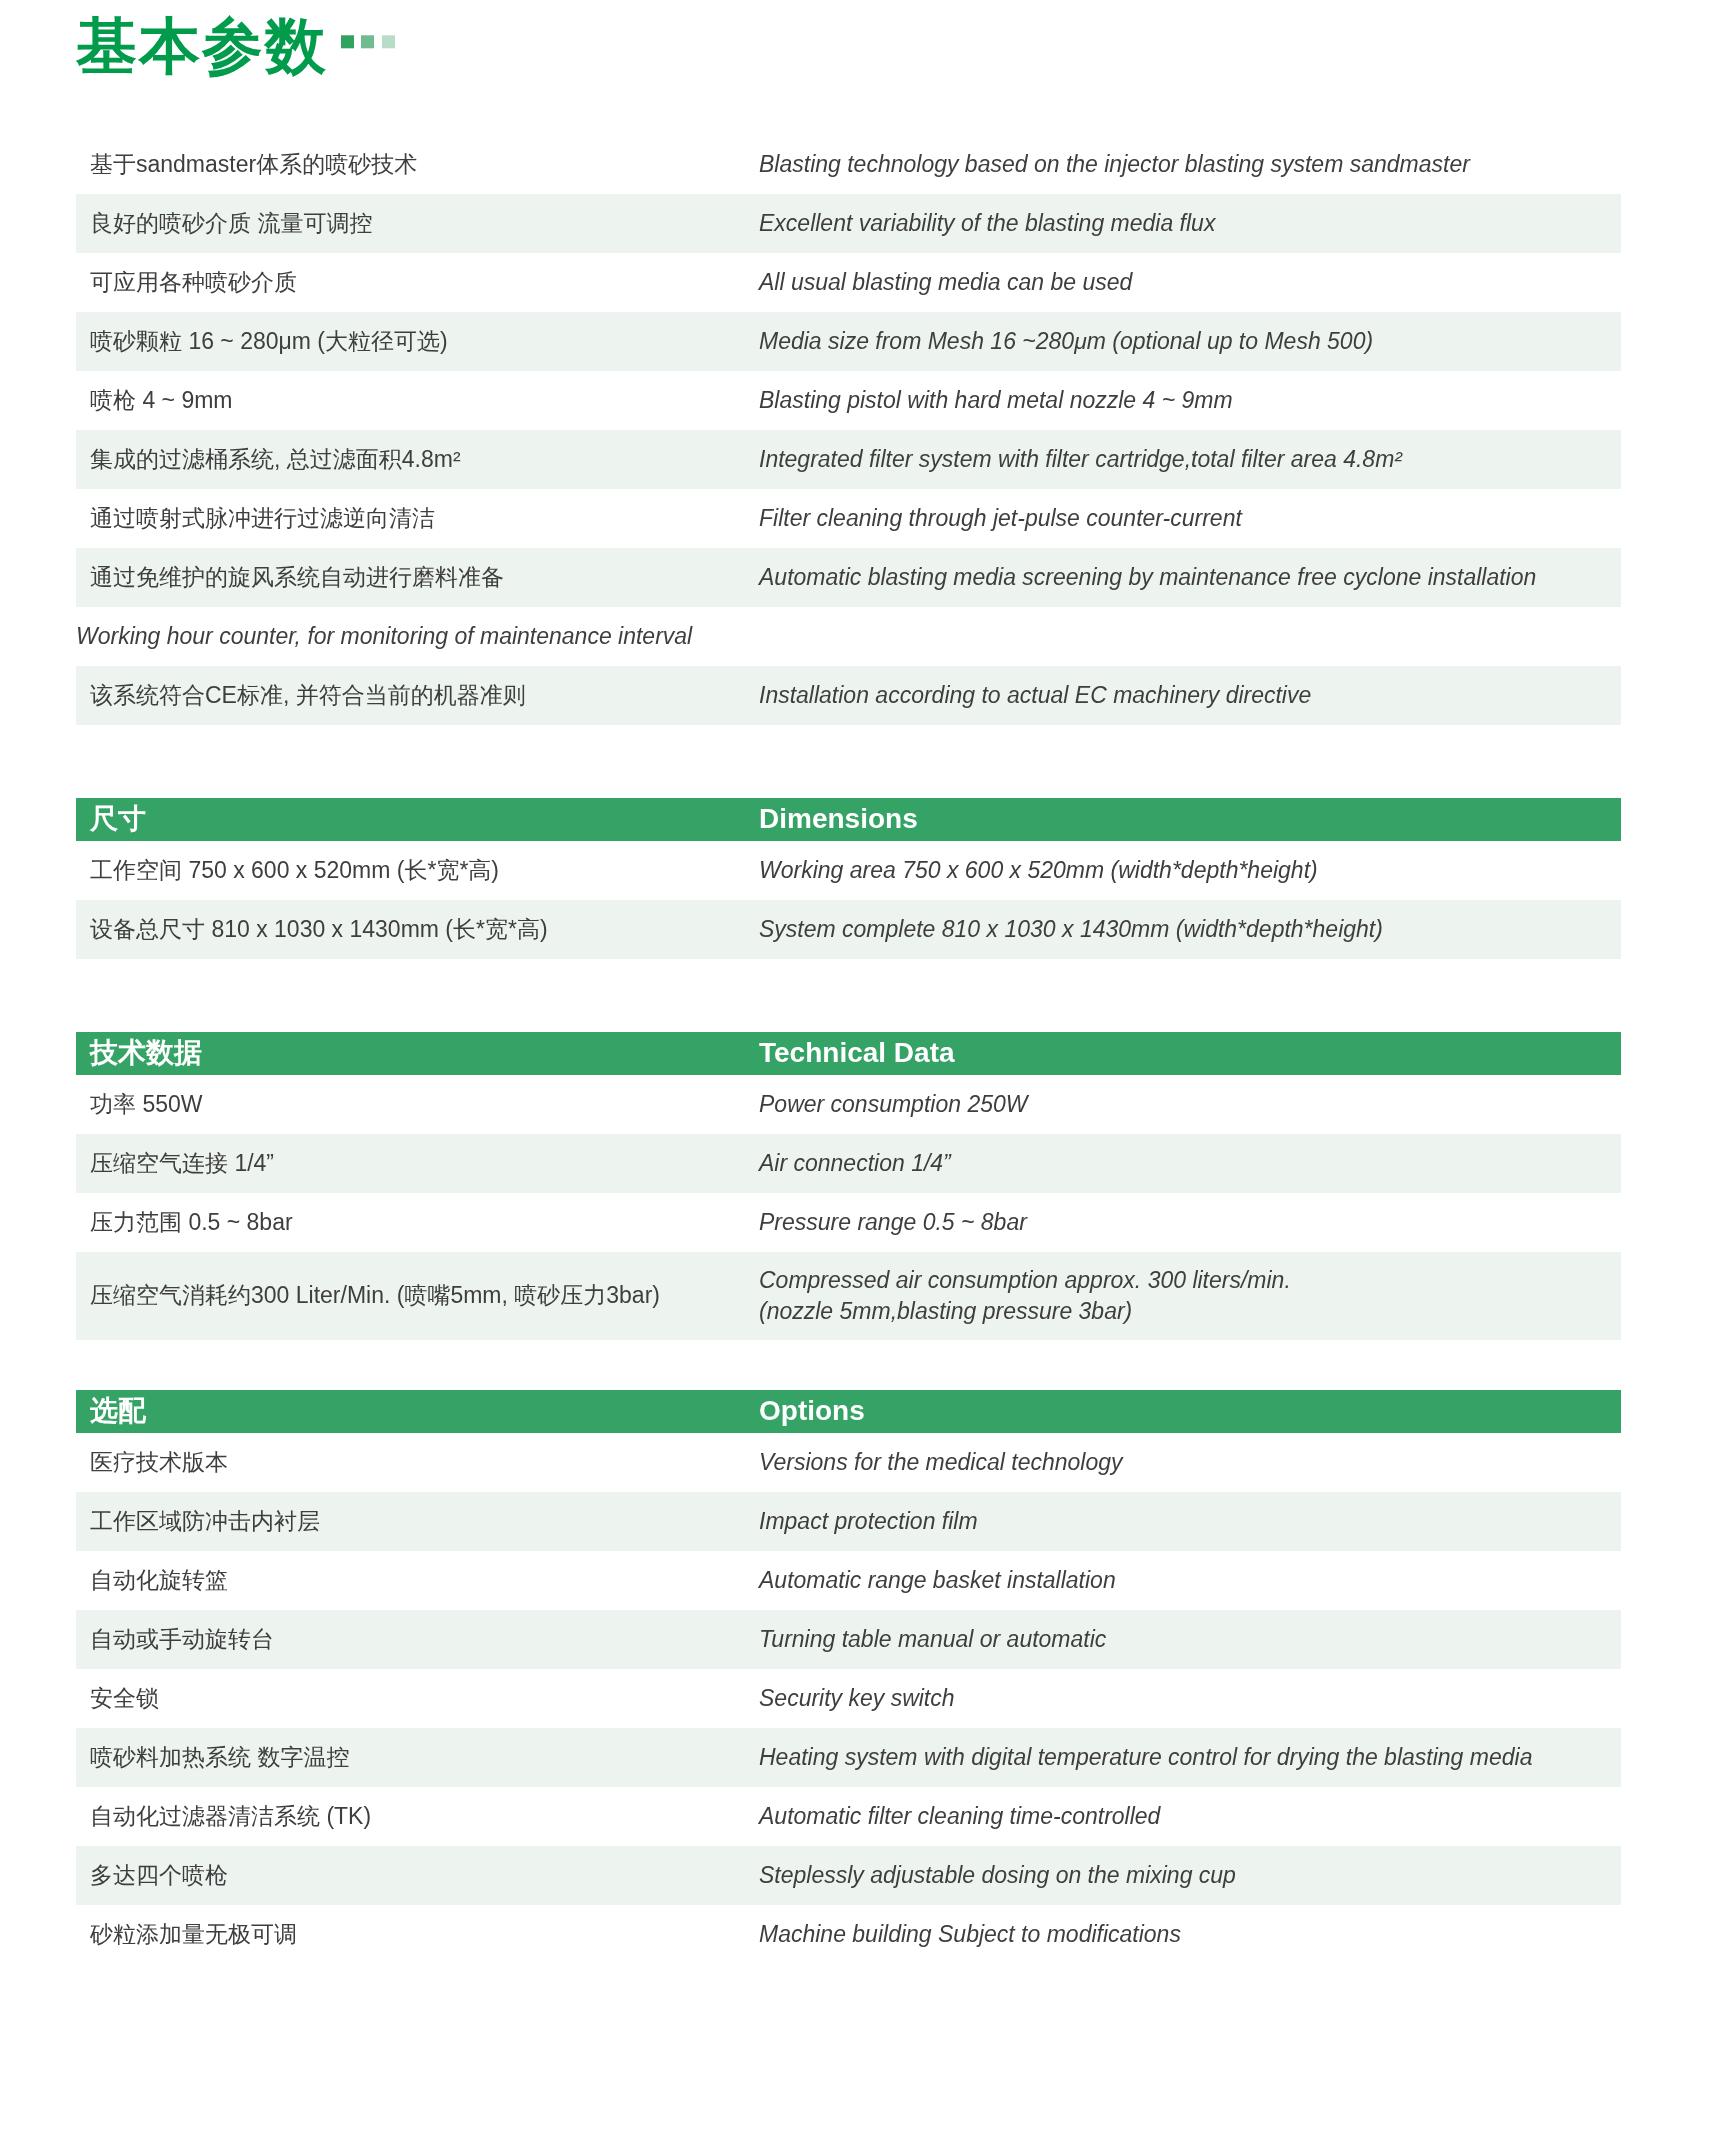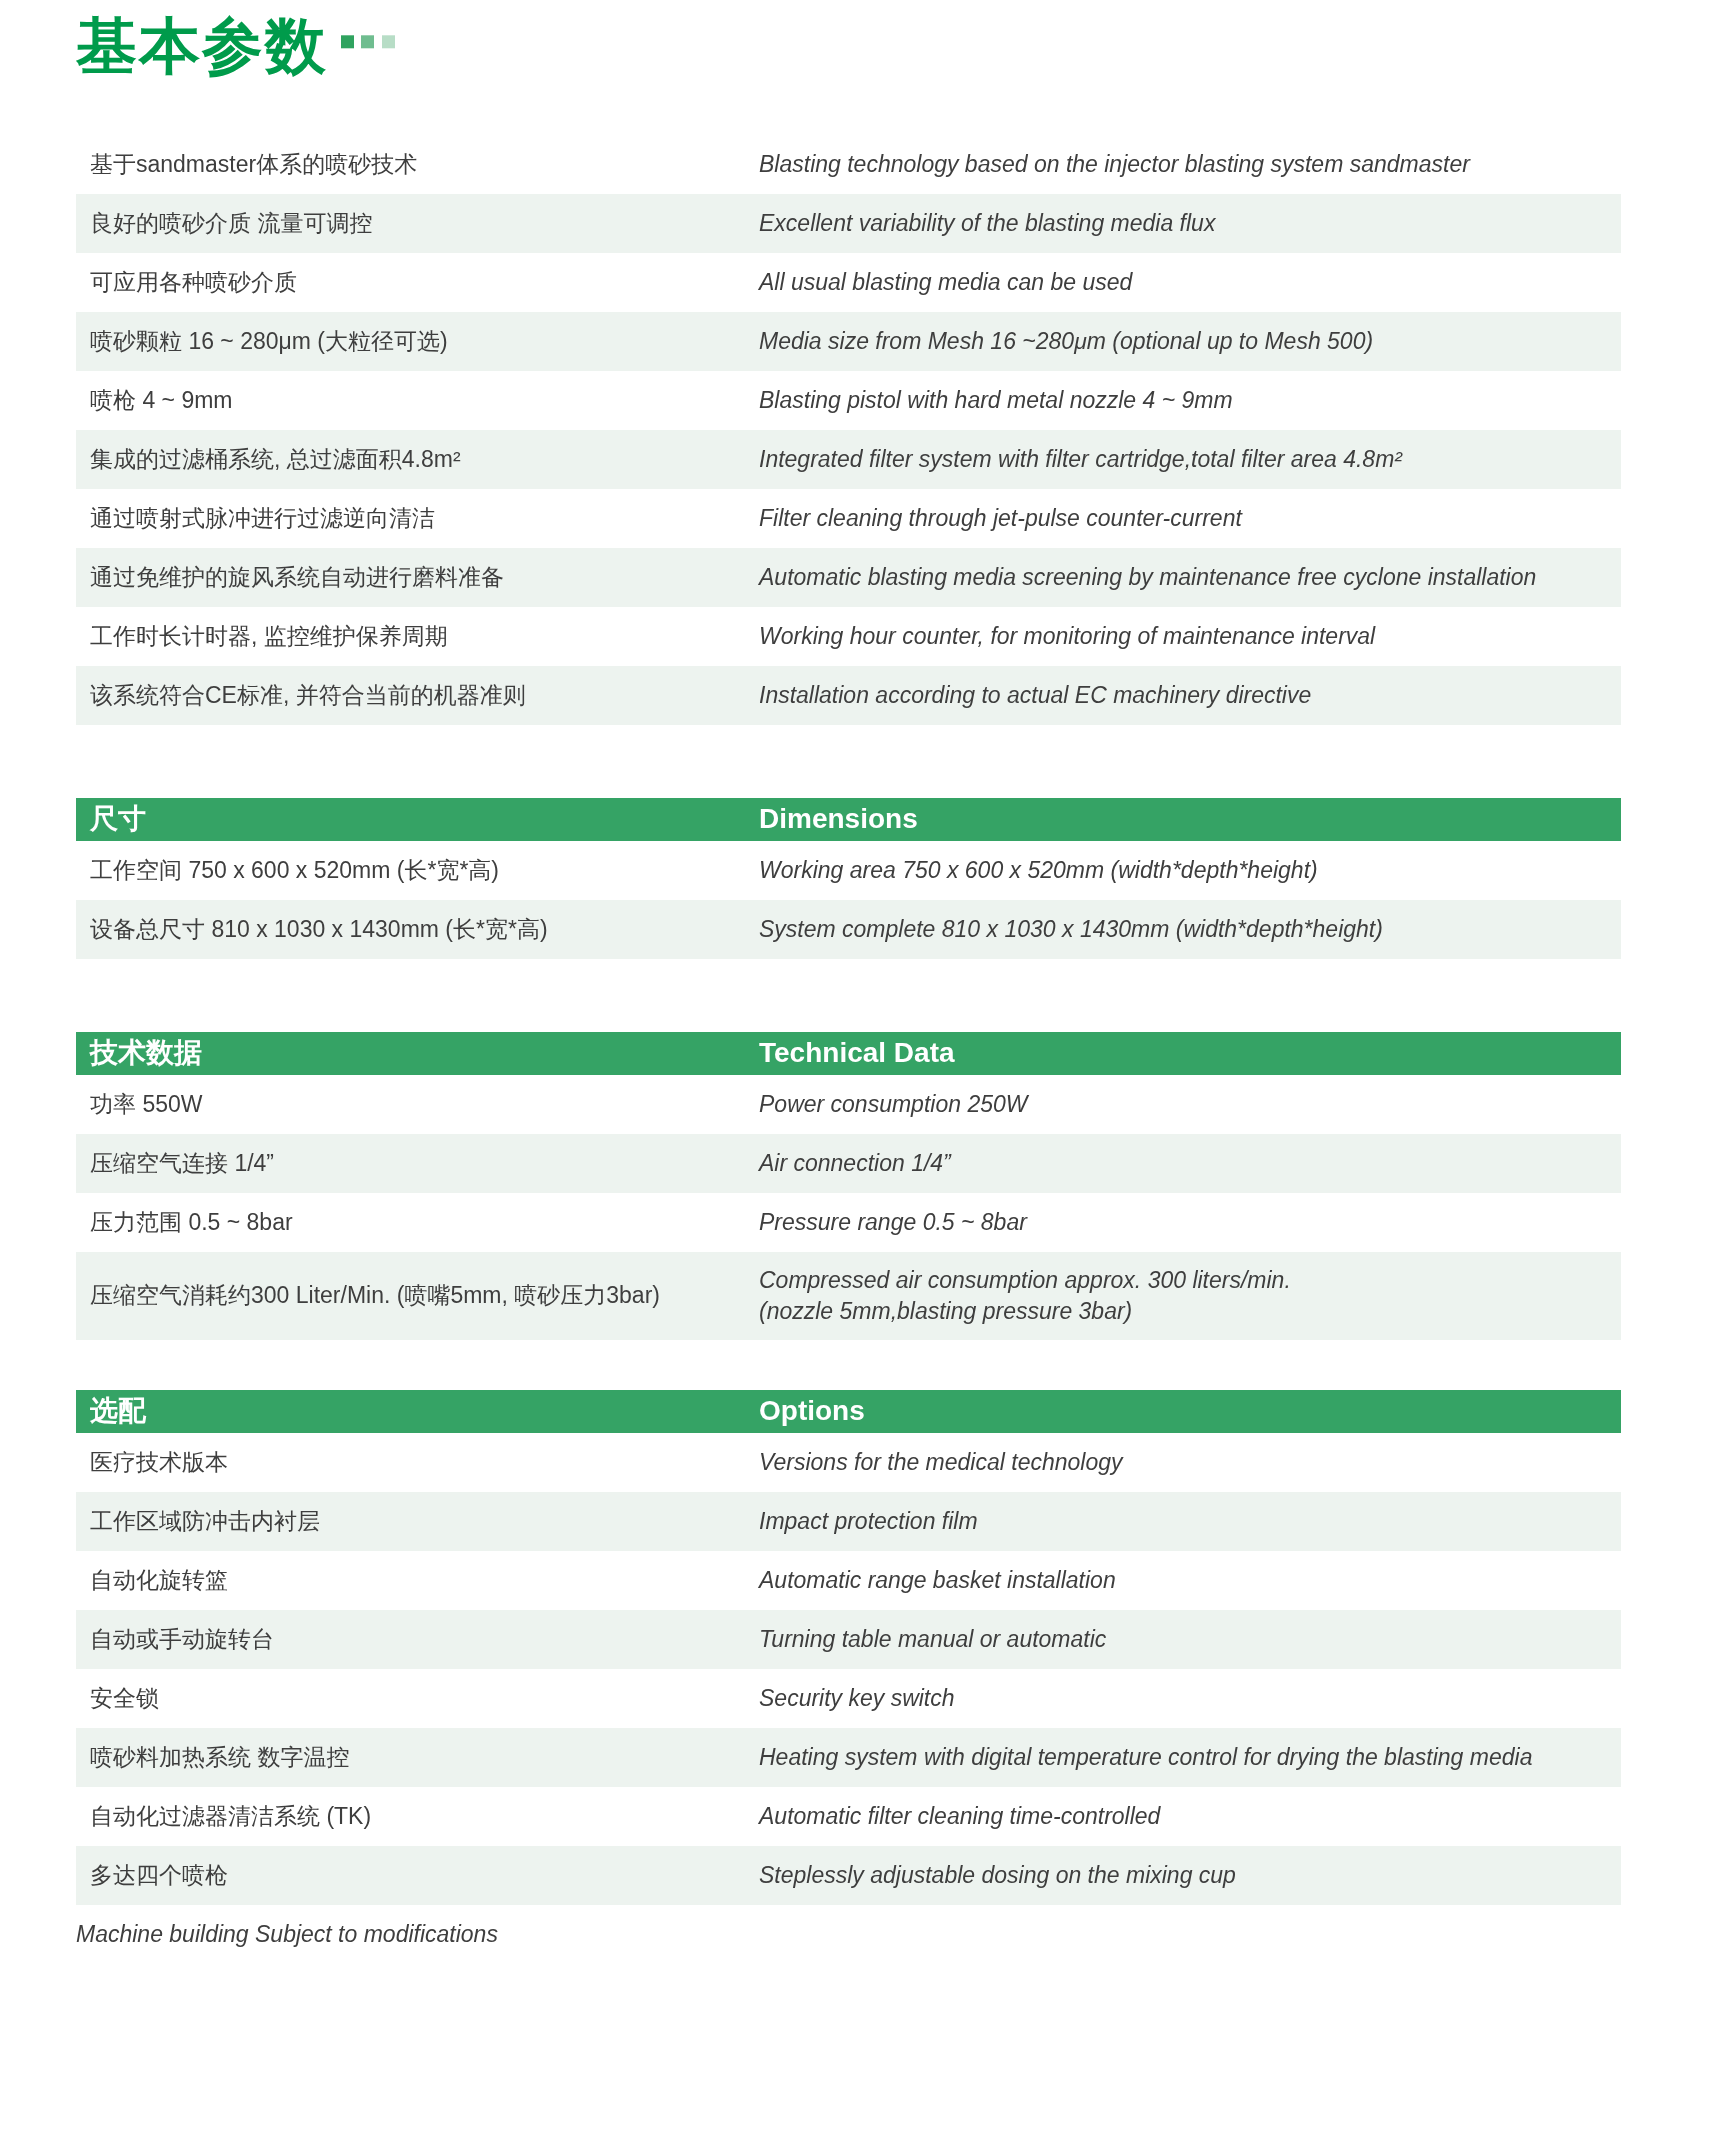--- a/index.html
+++ b/index.html
@@ -90,21 +90,20 @@
     <div class="cell zh">通过喷射式脉冲进行过滤逆向清洁</div>
     <div class="cell en">Filter cleaning through jet-pulse counter-current</div>
   </div>
 
   <div class="spec-row">
     <div class="cell zh">通过免维护的旋风系统自动进行磨料准备</div>
     <div class="cell en">Automatic blasting media screening by maintenance free cyclone installation</div>
   </div>
 
   <div class="spec-row">
-    <div class="cell zh">工作时长计时器, 监控维护保养周期</div>
     <div class="cell en">Working hour counter, for monitoring of maintenance interval</div>
   </div>
 
   <div class="spec-row">
     <div class="cell zh">该系统符合CE标准, 并符合当前的机器准则</div>
     <div class="cell en">Installation according to actual EC machinery directive</div>
   </div>
 </div>
   </section>
 
@@ -197,19 +196,20 @@
     <div class="cell en">Automatic filter cleaning time-controlled</div>
   </div>
 
 
   <div class="spec-row">
     <div class="cell zh">多达四个喷枪</div>
     <div class="cell en">Steplessly adjustable dosing on the mixing cup</div>
   </div>
 
   <div class="spec-row">
+    <div class="cell zh">砂粒添加量无极可调</div>
     <div class="cell en">Machine building Subject to modifications</div>
   </div>
 </div>
   </section>
 </div>
 </div>
 
 
 </body></html>

